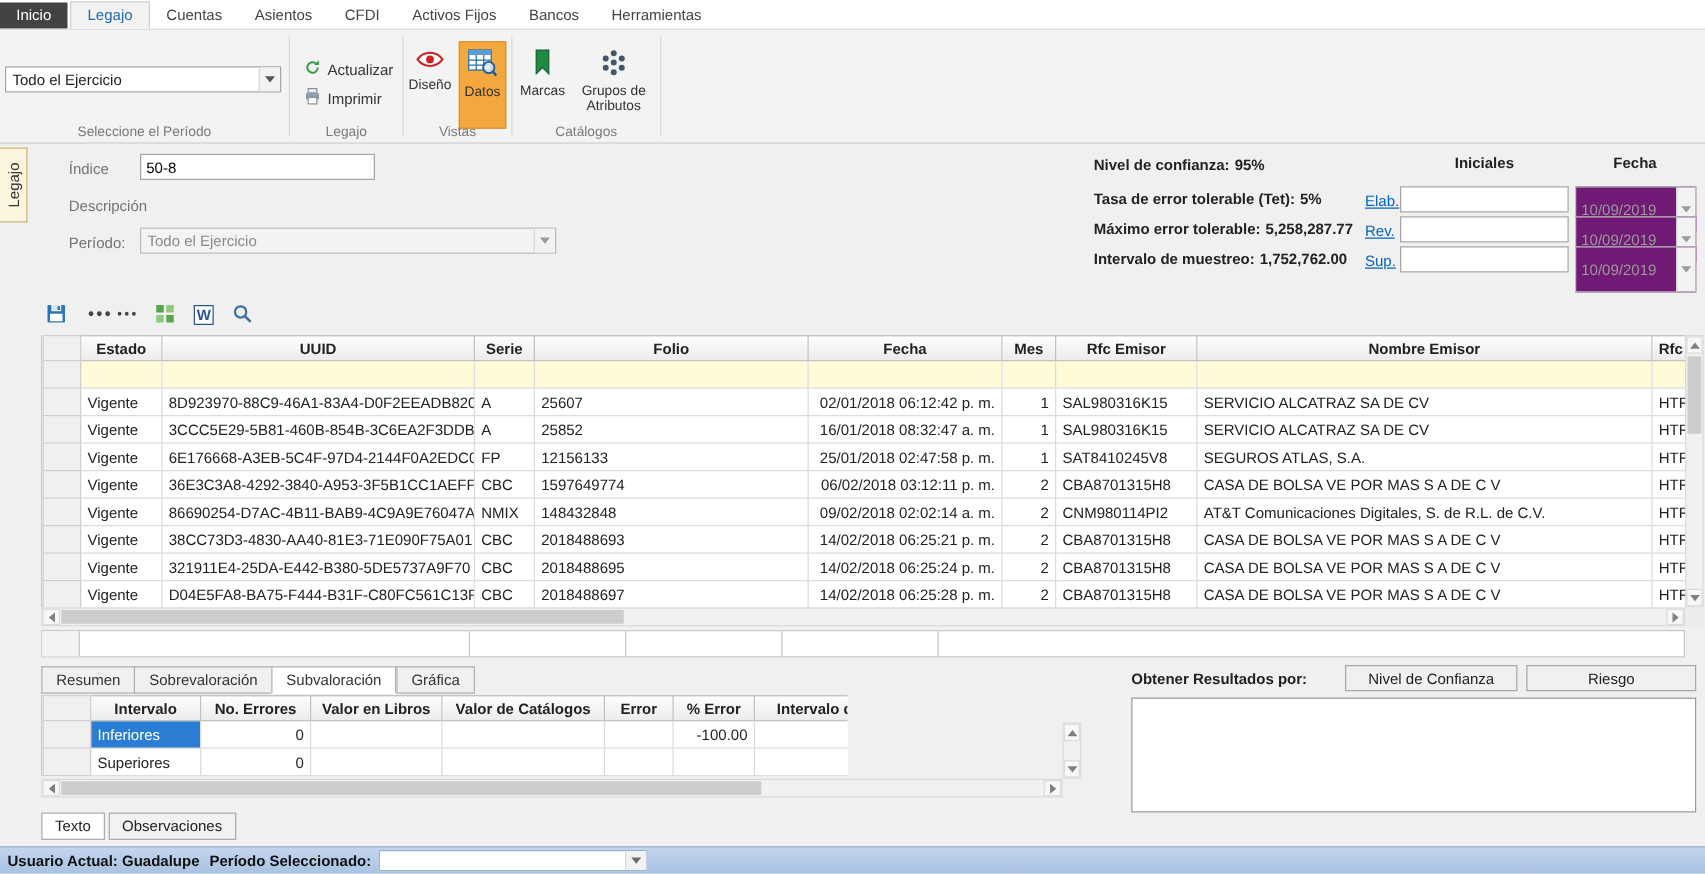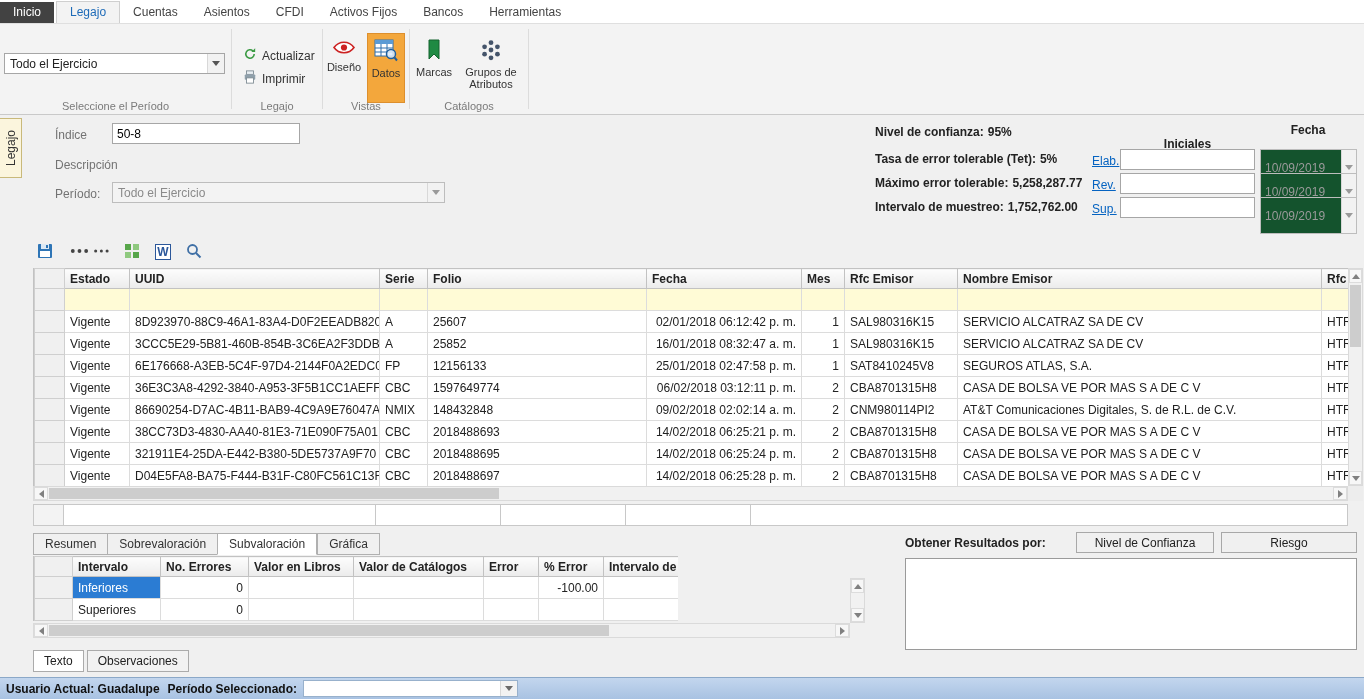--- a/index.html
+++ b/index.html
@@ -30,33 +30,33 @@
   
   .workspace { position:absolute; top:115px; left:0; right:0; bottom:22px; background:#f0f0f0; }
   .sidetab { position:absolute; left:0; top:3px; width:22px; height:60px; background:#fbf5dd; border:1px solid #c9b97a; border-left:none; display:flex; align-items:center; justify-content:center; }
   .sidetab span { writing-mode:vertical-rl; transform:rotate(180deg); font-size:12px; color:#333; }
   .flabel { position:absolute; font-size:12px; color:#737373; }
   .tbox { position:absolute; height:21px; border:1px solid #a6a6a6; font:12px "Liberation Sans",sans-serif; padding:0 4px; background:#fff; }
   .stat { position:absolute; left:875px; font-weight:bold; white-space:nowrap; }
   .stat .v { margin-left:4px; }
   .colhead { position:absolute; font-weight:bold; text-align:center; }
   .siglink { position:absolute; color:#0563c1; text-decoration:underline; cursor:pointer; font-size:12px; }
-  .datebox { position:absolute; height:37px; width:97px; background:#14532d; border:1px solid #bdbdbd; display:flex; align-items:center; color:#9a9a9a; }
+  .datebox { position:absolute; height:37px; width:97px; background:#701a75; border:1px solid #bdbdbd; display:flex; align-items:center; color:#9a9a9a; }
   .datebox .dtext { flex:1; padding:0 4px; }
   .datebox .combo-btn { width:15px; }
 
   
   .gtool { position:absolute; top:124px; left:36px; height:26px; display:flex; align-items:center; gap:15px; }
   .gtool .tbtn { display:flex; align-items:center; justify-content:center; background:transparent; border:none; padding:0; }
   .wbox { width:16px; height:16px; border:1px solid #2b579a; color:#2b579a; font-weight:bold; font-size:12px; display:flex; align-items:center; justify-content:center; background:#fff; }
 
   
   table.grid { table-layout:fixed; border-collapse:collapse; background:#fff; }
   table.grid th, table.grid td { border:1px solid #dcdcdc; padding:0 5px; overflow:hidden; white-space:nowrap; font-size:12px; }
-  table.grid th { background:linear-gradient(#fdfdfd,#ebebeb); border-color:#c2c2c2; font-weight:bold; text-align:left; height:20px; color:#222;margin-left:48px; }
+  table.grid th { background:linear-gradient(#fdfdfd,#ebebeb); border-color:#c2c2c2; font-weight:bold; text-align:center; height:20px; color:#222;margin-left:48px; }
   table.grid td { height:22px; background:#fff; }
   table.grid td.sel, table.grid th.sel { background:#f0f0f0; border-color:#cfcfcf; }
   table.grid td.fcell { background:#fffbd6; }
   table.grid td.selcell { background:#2b7cd3; color:#fff; }
   .mgrid { position:absolute; left:33px; top:153px; width:1315px; overflow:hidden; border-left:1px solid #c2c2c2; }
   .rgrid { position:absolute; left:33px; top:441px; width:645px; overflow:hidden; border-left:1px solid #c2c2c2; }
 
   
   .sbar { position:absolute; background:#f1f1f1; border:1px solid #dadada; }
   .sbtn { position:absolute; background:#f7f7f7; border:1px solid #dcdcdc; display:flex; align-items:center; justify-content:center; }
@@ -221,21 +221,21 @@
       <span class="combo-btn">
           <span class="tri-down" style="border-top-color:#9a9a9a"></span>
         </span>
     </div>
 
     <div class="stat" style="top:10px"><span>Nivel de confianza:</span><span class="v">95%</span></div>
     <div class="stat" style="top:37px"><span>Tasa de error tolerable (Tet):</span><span class="v">5%</span></div>
     <div class="stat" style="top:61px"><span>Máximo error tolerable:</span><span class="v">5,258,287.77</span></div>
     <div class="stat" style="top:85px"><span>Intervalo de muestreo:</span><span class="v">1,752,762.00</span></div>
 
-    <div class="colhead" style="left:1120px;width:135px;top:22px">Iniciales</div>
+    <div class="colhead" style="left:1120px;width:135px;top:8px">Iniciales</div>
     <div class="colhead" style="left:1258px;width:100px;top:8px">Fecha</div>
 
     <a class="siglink" style="left:1092px;top:39px">Elab.</a>
     <input class="tbox" style="left: 1120px; top: 34px; width: 135px;" value="">
     <div class="datebox" style="left:1260px;top:34px">
       <span class="dtext">10/09/2019</span>
       <span class="combo-btn">
           <span class="tri-down" style="border-top-color:#9a9a9a"></span>
         </span>
     </div>

